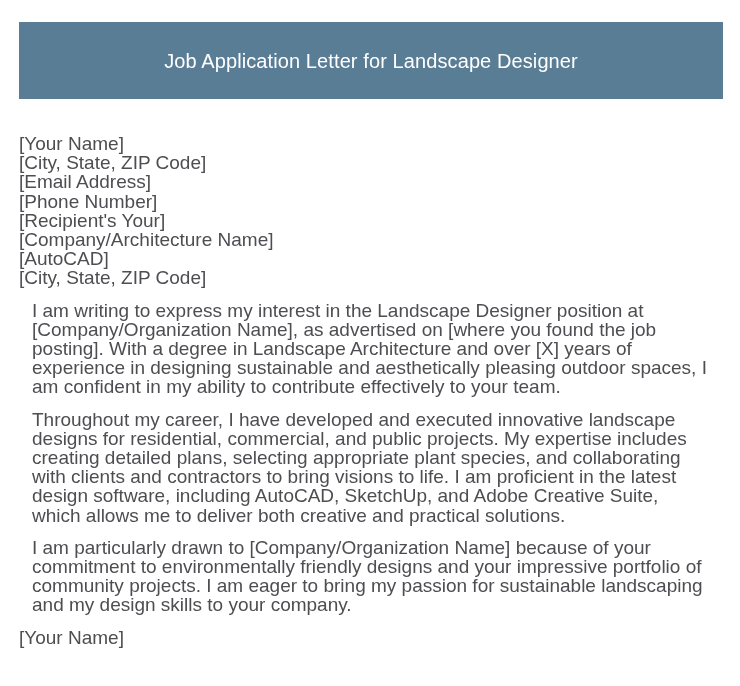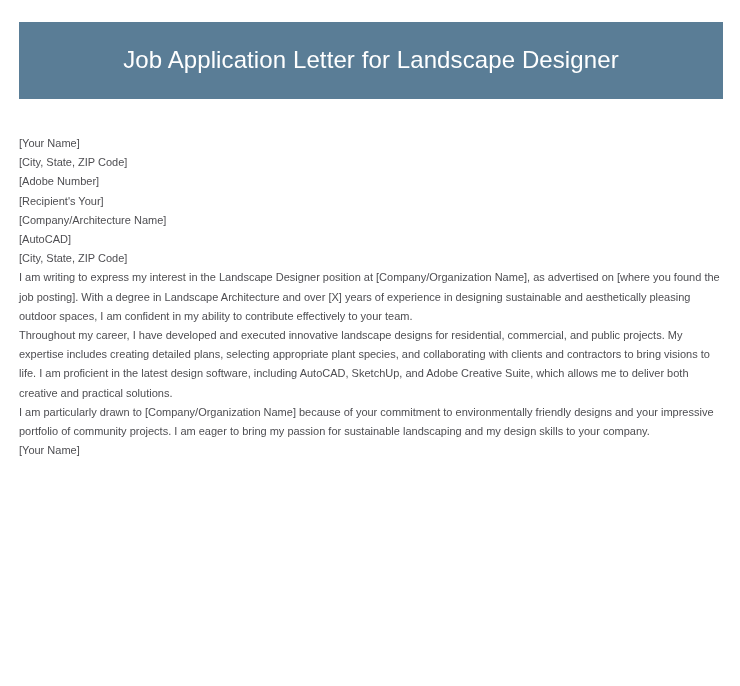--- a/index.html
+++ b/index.html
@@ -27,67 +27,68 @@
     width: 704px;
     height: 77px;
     background: #5a7d96;
     display: flex;
     align-items: center;
     justify-content: center;
     box-sizing: border-box;
   }
   .letter-title {
     color: #ffffff;
-    font-size: 24px;
+    font-size: 20px;
     font-weight: normal;
     font-family: "Liberation Sans", sans-serif;
     line-height: 1.2;
     letter-spacing: 0.1px;
     text-align: center;
     margin: 0;
     white-space: nowrap;
   }
   .letter-body {
     position: absolute;
     left: 19px;
     top: 134px;
     width: 704px;
     color: #4e4e52;
-    font-size: 11px;
+    font-size: 19px;
     line-height: 19.2px;
     font-family: "Liberation Sans", sans-serif;
     font-weight: normal;
   }
   .letter-line {
     margin: 0;
     padding: 0;
     text-align: left;
     white-space: pre-wrap;
     word-wrap: break-word;
   }
   .letter-para {
-    margin: 0;
+    margin: 13px;
     padding: 0;
     text-align: left;
   }
 </style>
 </head>
 <body>
 
 <div class="page">
 
   <div class="letter-header">
     <h1 class="letter-title">Job Application Letter for Landscape Designer</h1>
   </div>
 
   <div class="letter-body">
 
     <div class="letter-line">[Your Name]</div>
     <div class="letter-line">[City, State, ZIP Code]</div>
-    <div class="letter-line">[Adobe Number]</div>
+    <div class="letter-line">[Email Address]</div>
+    <div class="letter-line">[Phone Number]</div>
 
     <div class="letter-line">[Recipient's Your]</div>
     <div class="letter-line">[Company/Architecture Name]</div>
     <div class="letter-line">[AutoCAD]</div>
     <div class="letter-line">[City, State, ZIP Code]</div>
 
 
     <p class="letter-para">I am writing to express my interest in the Landscape Designer position at [Company/Organization Name], as advertised on [where you found the job posting]. With a degree in Landscape Architecture and over [X] years of experience in designing sustainable and aesthetically pleasing outdoor spaces, I am confident in my ability to contribute effectively to your team.</p>
     <p class="letter-para">Throughout my career, I have developed and executed innovative landscape designs for residential, commercial, and public projects. My expertise includes creating detailed plans, selecting appropriate plant species, and collaborating with clients and contractors to bring visions to life. I am proficient in the latest design software, including AutoCAD, SketchUp, and Adobe Creative Suite, which allows me to deliver both creative and practical solutions.</p>
     <p class="letter-para">I am particularly drawn to [Company/Organization Name] because of your commitment to environmentally friendly designs and your impressive portfolio of community projects. I am eager to bring my passion for sustainable landscaping and my design skills to your company.</p>

